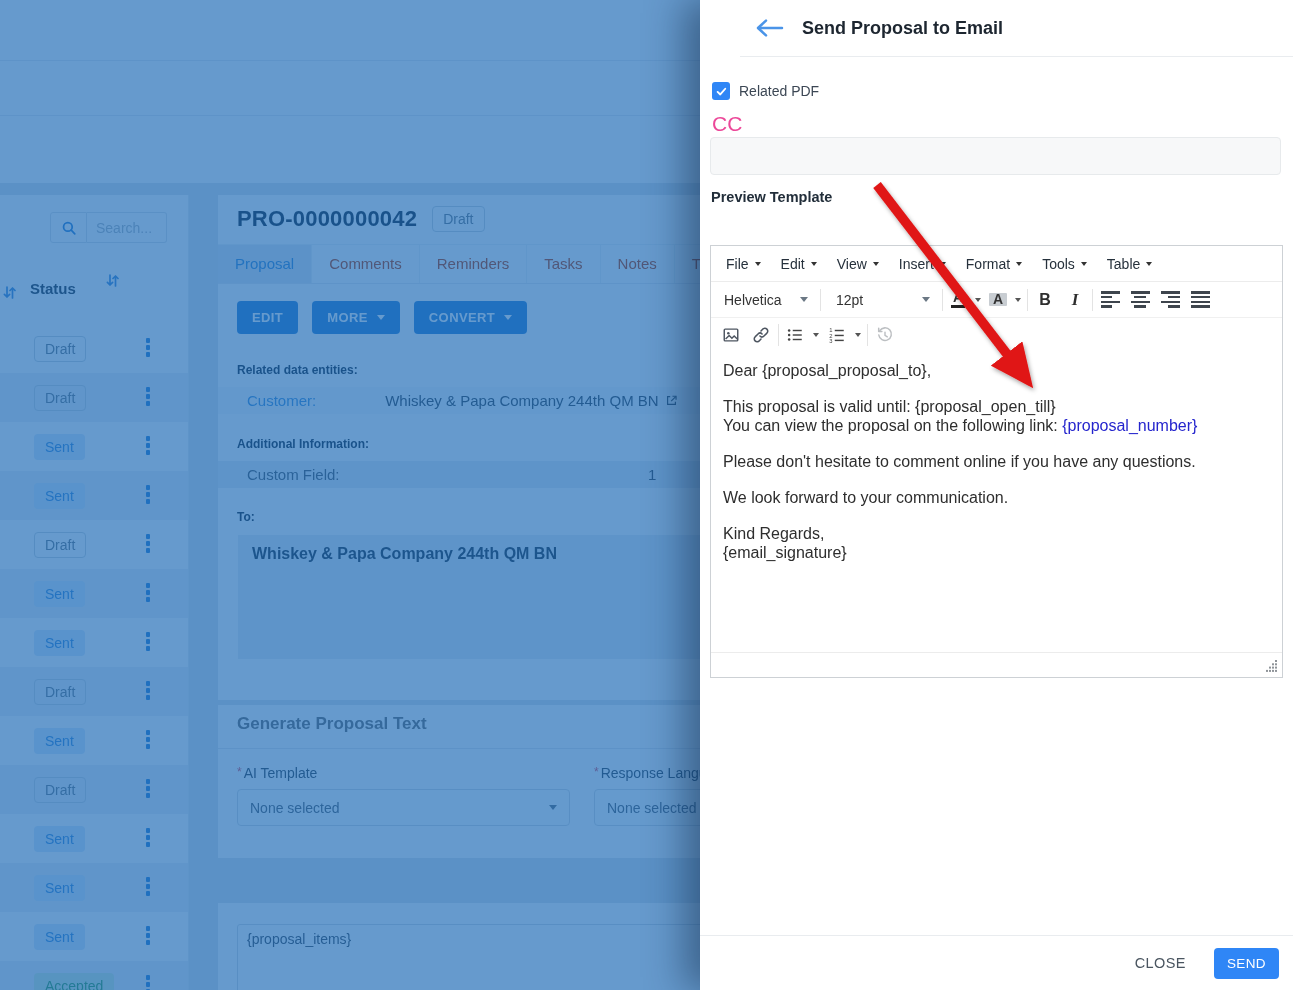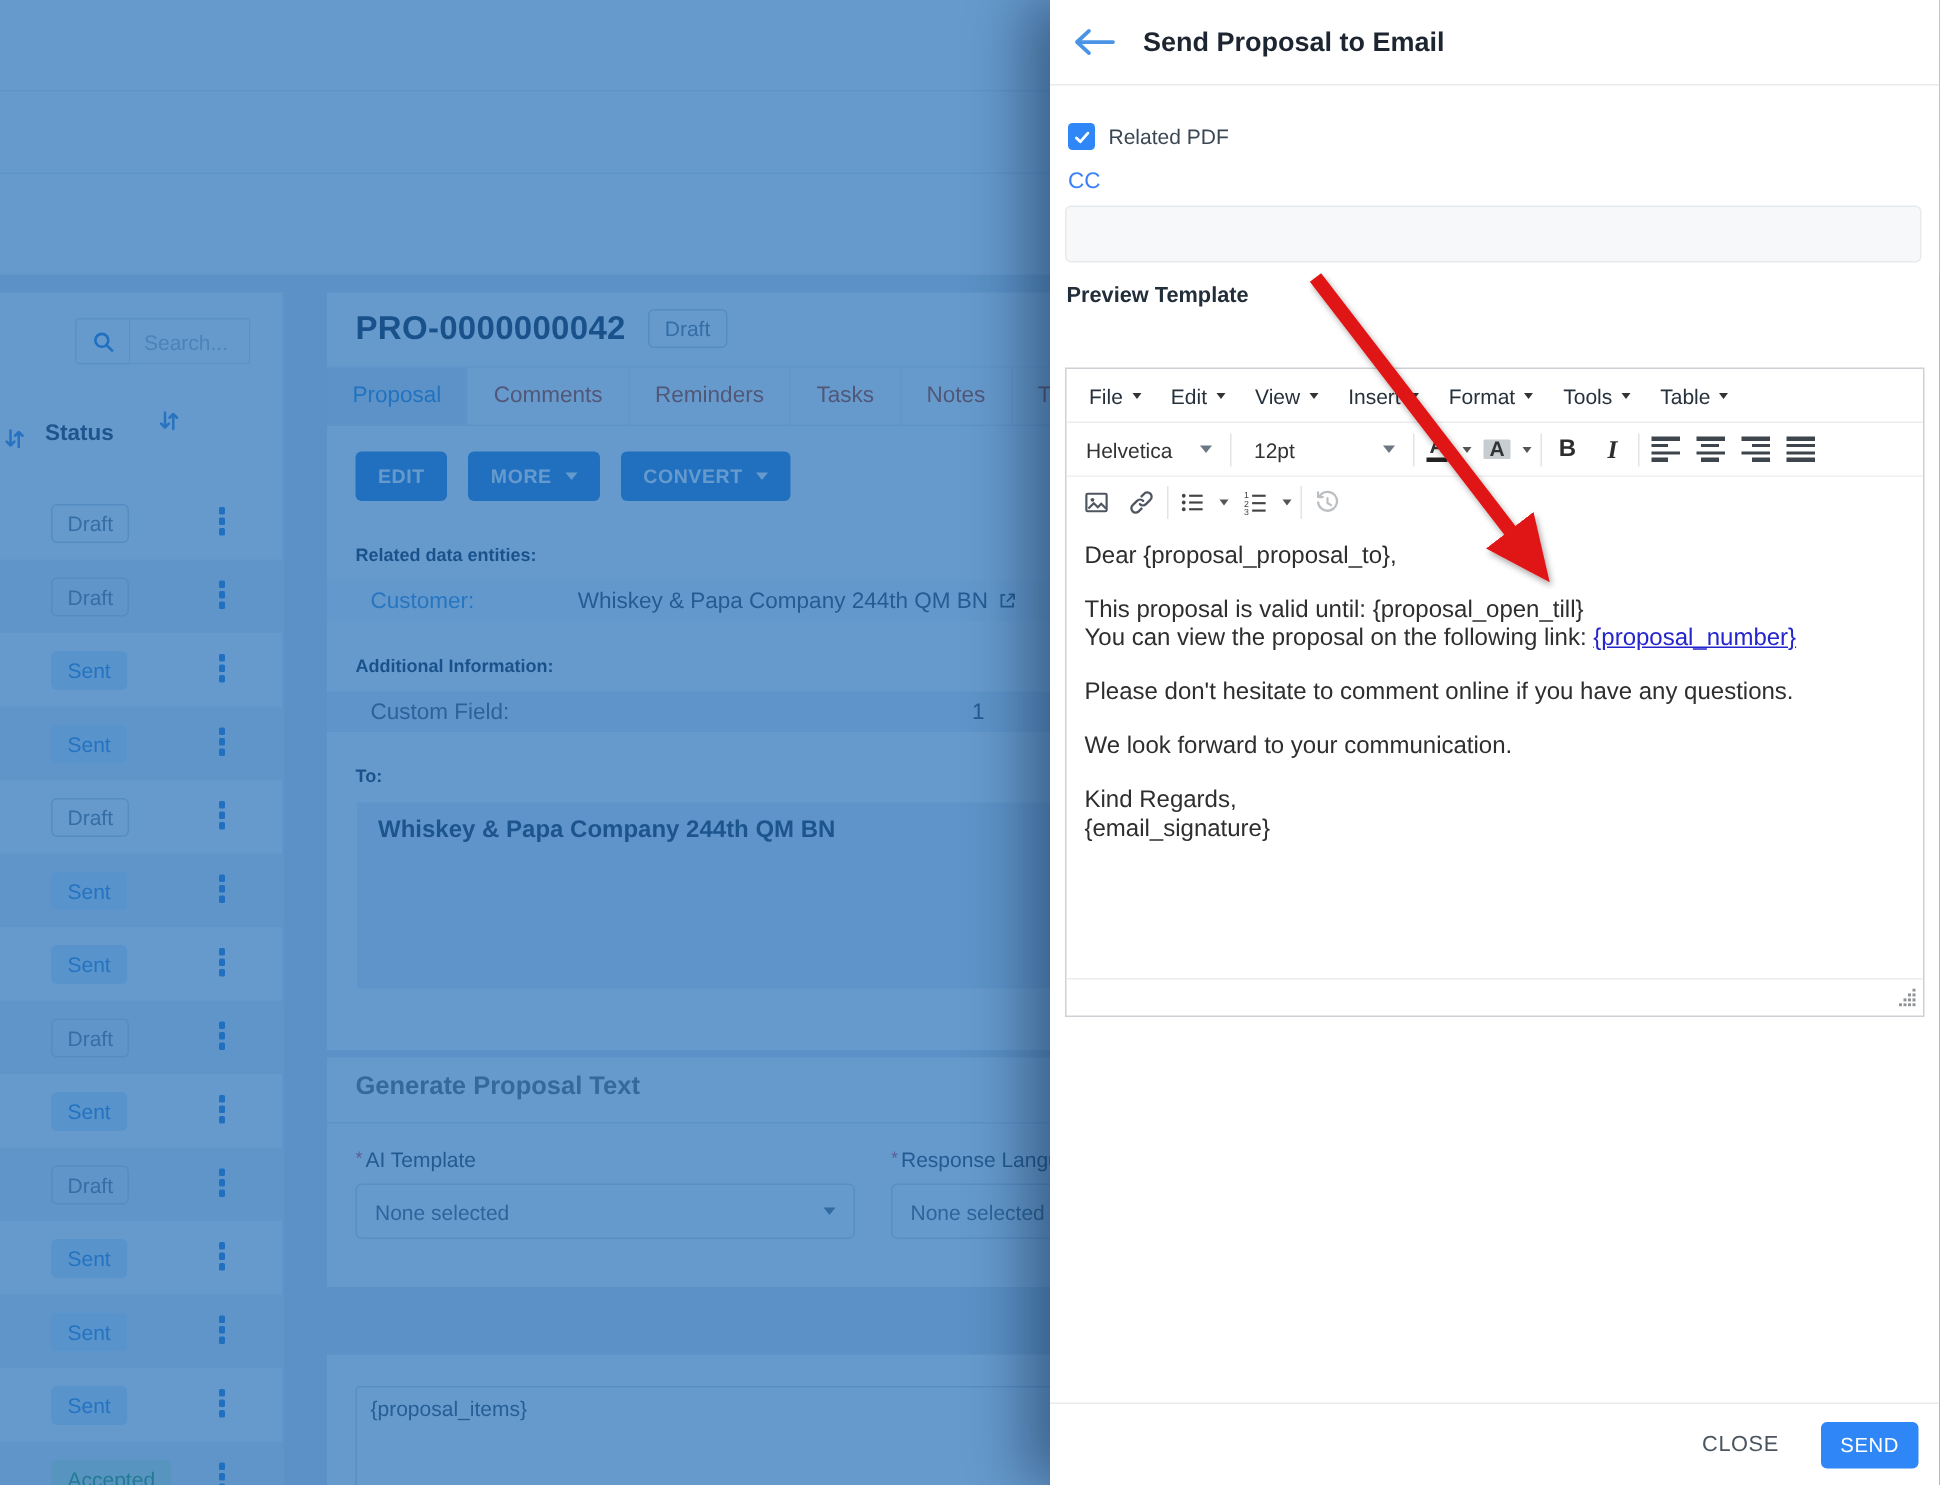--- a/index.html
+++ b/index.html
@@ -76,27 +76,27 @@
   .sel1{left:19px;width:333px;}
   .sel2{left:376px;width:300px;}
   .caret-g{border-top-color:#6b7884;}
   .items-area{position:absolute;left:19px;top:21px;width:530px;height:80px;border:1px solid #d7dde3;border-radius:3px;background:#fff;box-sizing:border-box;padding:6px 9px;font-size:14px;color:#47525e;}
 
   
   #backdrop{position:absolute;inset:0;background:var(--backdrop);z-index:10;}
 
   
   #panel{position:absolute;left:700px;top:0;width:593px;height:990px;background:#fff;z-index:20;box-shadow:-16px 0 36px rgba(8,30,60,.45);}
-  .p-header{height:57px;border-bottom:1px solid #e9ecef;display:flex;align-items:center;padding-left:14px;box-sizing:border-box;}
+  .p-header{height:57px;border-bottom:1px solid #e9ecef;display:flex;align-items:center;padding-left:14px;box-sizing:border-box;margin-left:40px;}
   .back-btn{width:32px;height:26px;display:flex;align-items:center;cursor:pointer;}
   .p-title{margin-left:16px;font-size:18px;font-weight:700;color:#1d2630;}
   .attach-row{position:absolute;left:12px;top:82px;display:flex;align-items:center;cursor:pointer;}
   .checkbox{width:18px;height:18px;background:var(--accent);border-radius:3px;display:flex;align-items:center;justify-content:center;}
   .attach-label{margin-left:9px;font-size:14px;color:#3c4754;}
-  .cc-label{position:absolute;left:12px;top:112px;font-size:15px;color:#3b82f6;}
+  .cc-label{position:absolute;left:12px;top:112px;font-size:21px;color:#ec4899;}
   .cc-input{position:absolute;left:10px;top:137px;width:571px;height:38px;background:#f7f8f9;border:1px solid #e7eaec;border-radius:4px;box-sizing:border-box;padding:0 10px;font-size:14px;color:#333;outline:none;font-family:"Liberation Sans",sans-serif;}
   .preview-label{position:absolute;left:11px;top:189px;font-weight:700;font-size:14.5px;color:#222e3a;}
 
   
   .editor{position:absolute;left:10px;top:245px;width:573px;height:433px;border:1px solid #cdd1d5;box-sizing:border-box;background:#fff;}
   .mce-menubar{height:35px;border-bottom:1px solid #ececec;display:flex;align-items:center;padding-left:5px;}
   .mce-menu-item{padding:0 10px;font-size:14px;color:#26313c;display:flex;align-items:center;gap:6px;cursor:pointer;}
   .mce-menu-item .caret{border-top-width:4px;border-left-width:3.5px;border-right-width:3.5px;color:#333;}
   .mce-toolbar{display:flex;align-items:center;border-bottom:1px solid #f0f0f0;}
   .tb1{height:35px;}
@@ -115,21 +115,21 @@
   .btn-i{width:30px;font-size:17px;font-style:italic;font-weight:600;font-family:"Liberation Serif",serif;color:#2e2e2e;}
   .align-icon{width:30px;}
   .align-bars{display:flex;flex-direction:column;gap:2.5px;width:19px;}
   .align-bars i{display:block;height:2.2px;background:#3e454d;}
   .al-l i:nth-child(2),.al-l i:nth-child(4){width:62%;margin-right:auto;}
   .al-c i:nth-child(2),.al-c i:nth-child(4){width:62%;margin:0 auto;}
   .al-r i:nth-child(2),.al-r i:nth-child(4){width:62%;margin-left:auto;}
   .mce-btn.disabled{opacity:.45;cursor:default;}
   .mce-content{height:302px;padding:10px 12px;box-sizing:border-box;font-size:16px;color:#2e2e2e;overflow:hidden;border-bottom:1px solid #ececec;}
   .mce-content p{margin:0 0 17px 0;line-height:19px;}
-  .mce-link{color:var(--link);text-decoration:underline;cursor:pointer;}
+  .mce-link{color:var(--link);cursor:pointer;}
   .mce-statusbar{height:26px;position:relative;}
   .resize-grip{position:absolute;right:4px;bottom:3px;cursor:nwse-resize;}
 
   .p-footer{position:absolute;left:0;right:0;top:935px;height:55px;border-top:1px solid #e9ecef;display:flex;align-items:center;justify-content:flex-end;padding-right:14px;gap:22px;box-sizing:border-box;}
   .close-btn{font-size:14.5px;color:#4a5560;letter-spacing:.4px;background:none;border:none;cursor:pointer;font-family:"Liberation Sans",sans-serif;}
   .send-btn{background:var(--accent);color:#fff;border:none;border-radius:4px;font-size:13.5px;letter-spacing:.4px;padding:8px 13px;cursor:pointer;font-family:"Liberation Sans",sans-serif;}
 
   #arrow-svg{position:absolute;left:820px;top:150px;z-index:40;pointer-events:none;}
 </style>
 </head>

